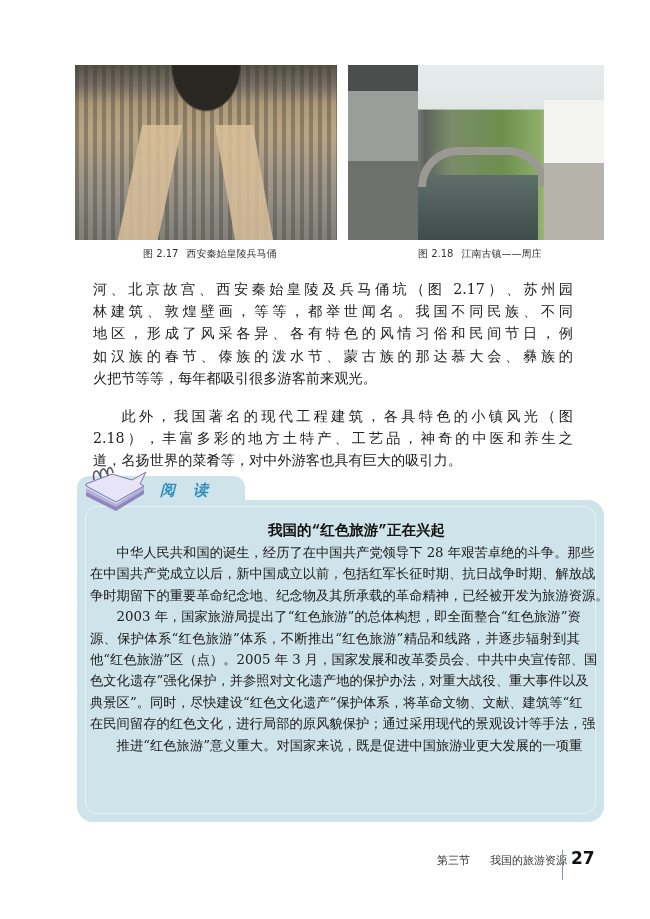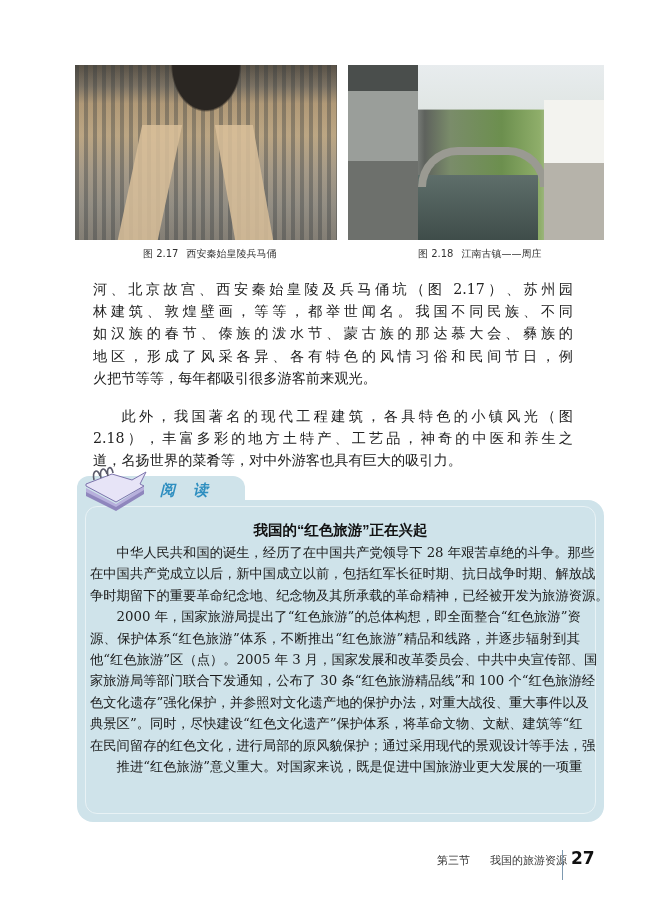--- a/index.html
+++ b/index.html
@@ -42,21 +42,21 @@
                  background: #cfe3ea; border-radius: 12px 12px 0 0; }
   .reading-box { position: absolute; left: 77px; top: 500px; width: 527px; height: 322px;
                  background: #cfe3ea; border-radius: 0 16px 16px 16px; }
   .reading-inner { position: absolute; left: 8px; top: 6px; right: 8px; bottom: 8px;
                    border: 1px solid #e8f2f5; border-radius: 12px; }
   .reading-label { position: absolute; left: 160px; top: 481px; font-family: "DejaVu Sans", "Liberation Sans", sans-serif;
                    font-style: italic; font-weight: bold; font-size: 15px; color: #2f8fc0; letter-spacing: 18px; }
   .book-icon { position: absolute; left: 82px; top: 466px; width: 70px; height: 46px; }
 
   .reading-title { position: absolute; left: 77px; width: 527px; top: 521px; text-align: center;
-                   font-family: Liberation Sans, sans-serif; font-weight: bold; font-size: 14.5px; color: #111; }
+                   font-family: Liberation Mono, monospace; font-weight: bold; font-size: 14.5px; color: #111; padding-left: 16px; }
   .reading-text { position: absolute; left: 90px; top: 542px; width: 490px; font-size: 13.3px;
                   line-height: 21.4px; color: #1a1a1a; font-family: "DejaVu Serif", "Liberation Serif", serif; }
 
   .footer-section { position: absolute; left: 437px; top: 853px; font-family: "DejaVu Sans", "Liberation Sans", sans-serif;
                     font-size: 11px; color: #333; white-space: nowrap; }
   .footer-section .sec { margin-right: 20px; }
   .footer-rule { position: absolute; left: 562px; top: 850px; width: 1px; height: 30px; background: #7d99b0; }
   .page-number { position: absolute; left: 571px; top: 848px; font-family: "DejaVu Sans", "Liberation Sans", sans-serif;
                  font-weight: bold; font-size: 17px; color: #111; text-align: right; }
 </style>
@@ -78,22 +78,22 @@
   <div class="house2"></div>
 </div>
 <div class="caption" style="left:418px;">
   <span class="num">图 2.18</span><span>江南古镇——周庄</span>
 </div>
 
 <div class="body-text">
   <p>
     <span class="line">河、北京故宫、西安秦始皇陵及兵马俑坑（图 2.17）、苏州园</span>
     <span class="line">林建筑、敦煌壁画，等等，都举世闻名。我国不同民族、不同</span>
+    <span class="line">地区，形成了风采各异、各有特色的风情习俗和民间节日，例</span>
     <span class="line">如汉族的春节、傣族的泼水节、蒙古族的那达慕大会、彝族的</span>
-    <span class="line">地区，形成了风采各异、各有特色的风情习俗和民间节日，例</span>
     <span class="line last">火把节等等，每年都吸引很多游客前来观光。</span>
   </p>
   <p>
     <span class="line" style="padding-left:2em;">此外，我国著名的现代工程建筑，各具特色的小镇风光（图</span>
     <span class="line">2.18），丰富多彩的地方土特产、工艺品，神奇的中医和养生之</span>
     <span class="line last">道，名扬世界的菜肴等，对中外游客也具有巨大的吸引力。</span>
   </p>
 </div>
 
 <div class="reading-tab"></div>
@@ -110,24 +110,23 @@
   <path d="M26 10 C24 0 30 -1 31 7" fill="none" stroke="#5a5a6a" stroke-width="1.6"></path>
 </svg>
 <div class="reading-label">阅读</div>
 
 <div class="reading-title">我国的“红色旅游”正在兴起</div>
 
 <div class="reading-text">
   <span class="line" style="padding-left:2em;">中华人民共和国的诞生，经历了在中国共产党领导下 28 年艰苦卓绝的斗争。那些</span>
   <span class="line">在中国共产党成立以后，新中国成立以前，包括红军长征时期、抗日战争时期、解放战</span>
   <span class="line">争时期留下的重要革命纪念地、纪念物及其所承载的革命精神，已经被开发为旅游资源。</span>
-  <span class="line" style="padding-left:2em;">2000 年，国家旅游局提出了“红色旅游”的总体构想，即全面整合“红色旅游”资</span>
+  <span class="line" style="padding-left:2em;">2003 年，国家旅游局提出了“红色旅游”的总体构想，即全面整合“红色旅游”资</span>
   <span class="line">源、保护体系“红色旅游”体系，不断推出“红色旅游”精品和线路，并逐步辐射到其</span>
   <span class="line">他“红色旅游”区（点）。2005 年 3 月，国家发展和改革委员会、中共中央宣传部、国</span>
-  <span class="line">家旅游局等部门联合下发通知，公布了 30 条“红色旅游精品线”和 100 个“红色旅游经</span>
   <span class="line">色文化遗存”强化保护，并参照对文化遗产地的保护办法，对重大战役、重大事件以及</span>
   <span class="line">典景区”。同时，尽快建设“红色文化遗产”保护体系，将革命文物、文献、建筑等“红</span>
   <span class="line">在民间留存的红色文化，进行局部的原风貌保护；通过采用现代的景观设计等手法，强</span>
   <span class="line" style="padding-left:2em;">推进“红色旅游”意义重大。对国家来说，既是促进中国旅游业更大发展的一项重</span>
 </div>
 
 <div class="footer-section">
   <span class="sec">第三节</span><span>我国的旅游资源</span>
 </div>
 <div class="footer-rule"></div>

